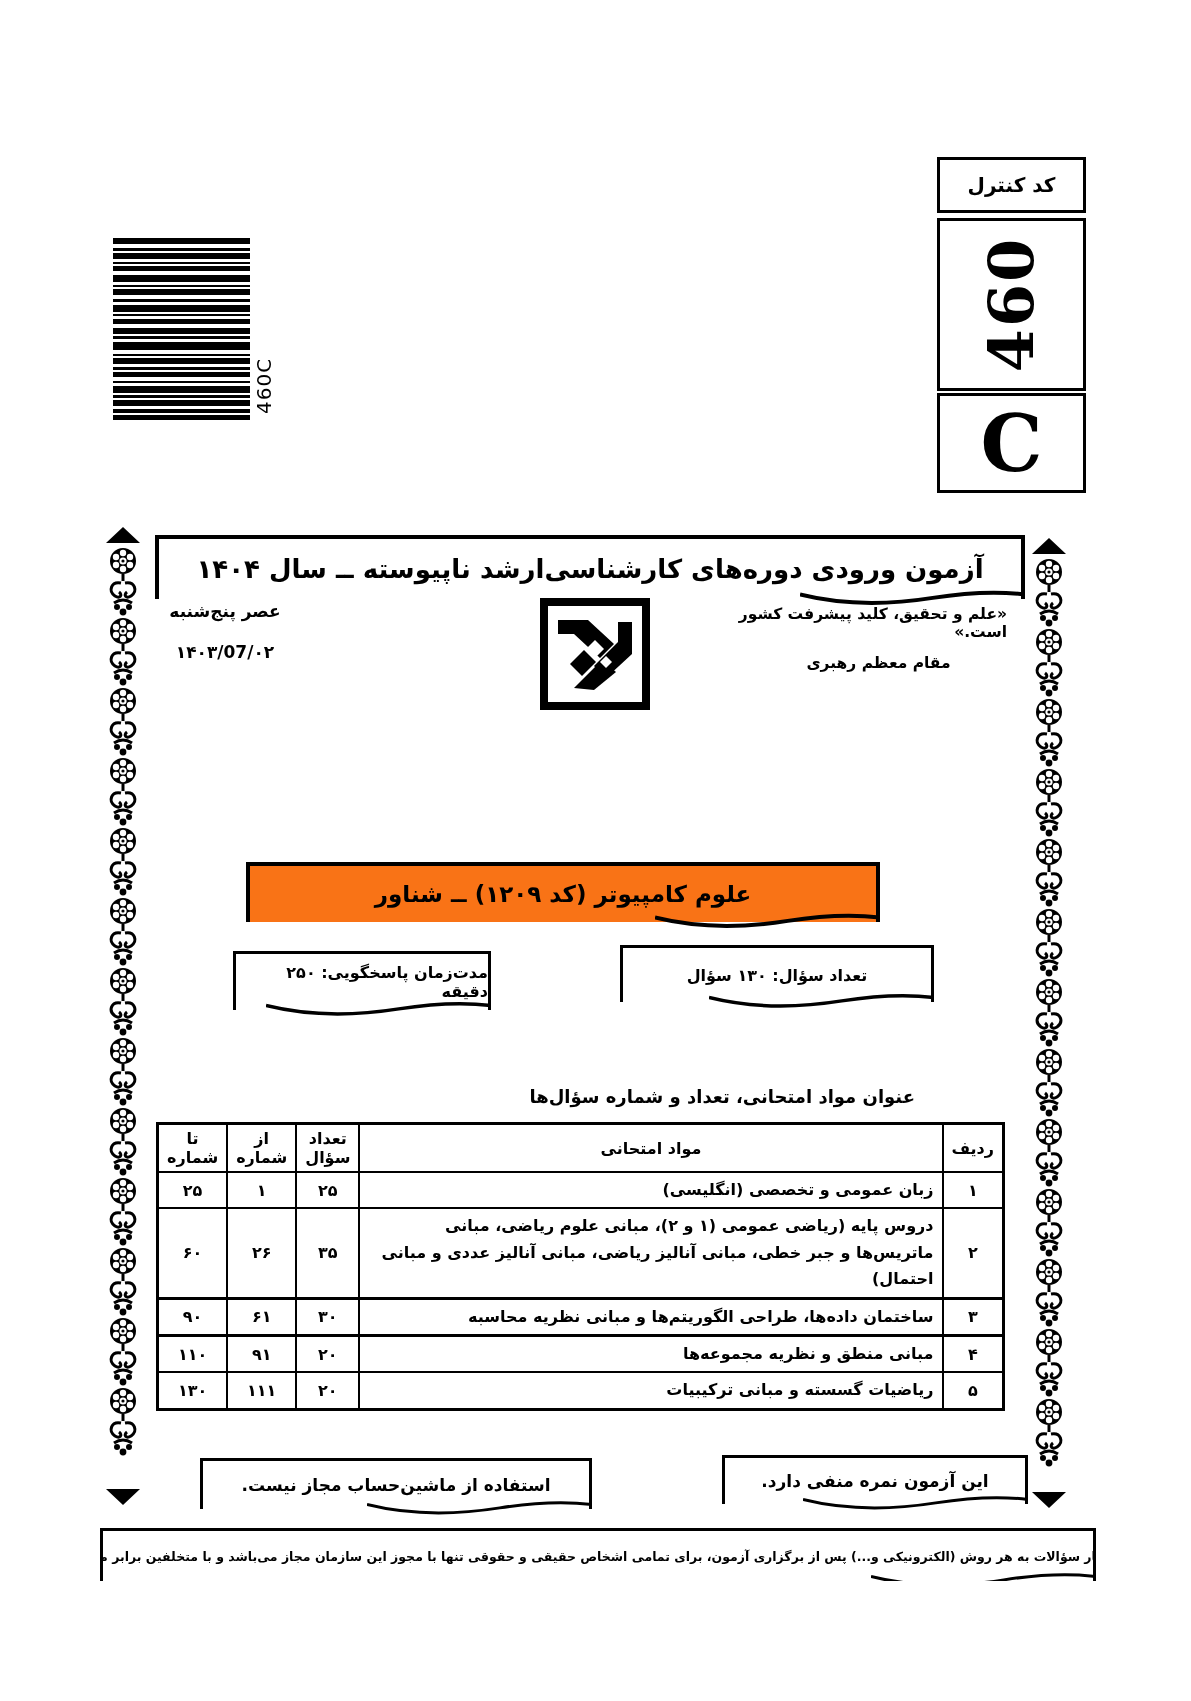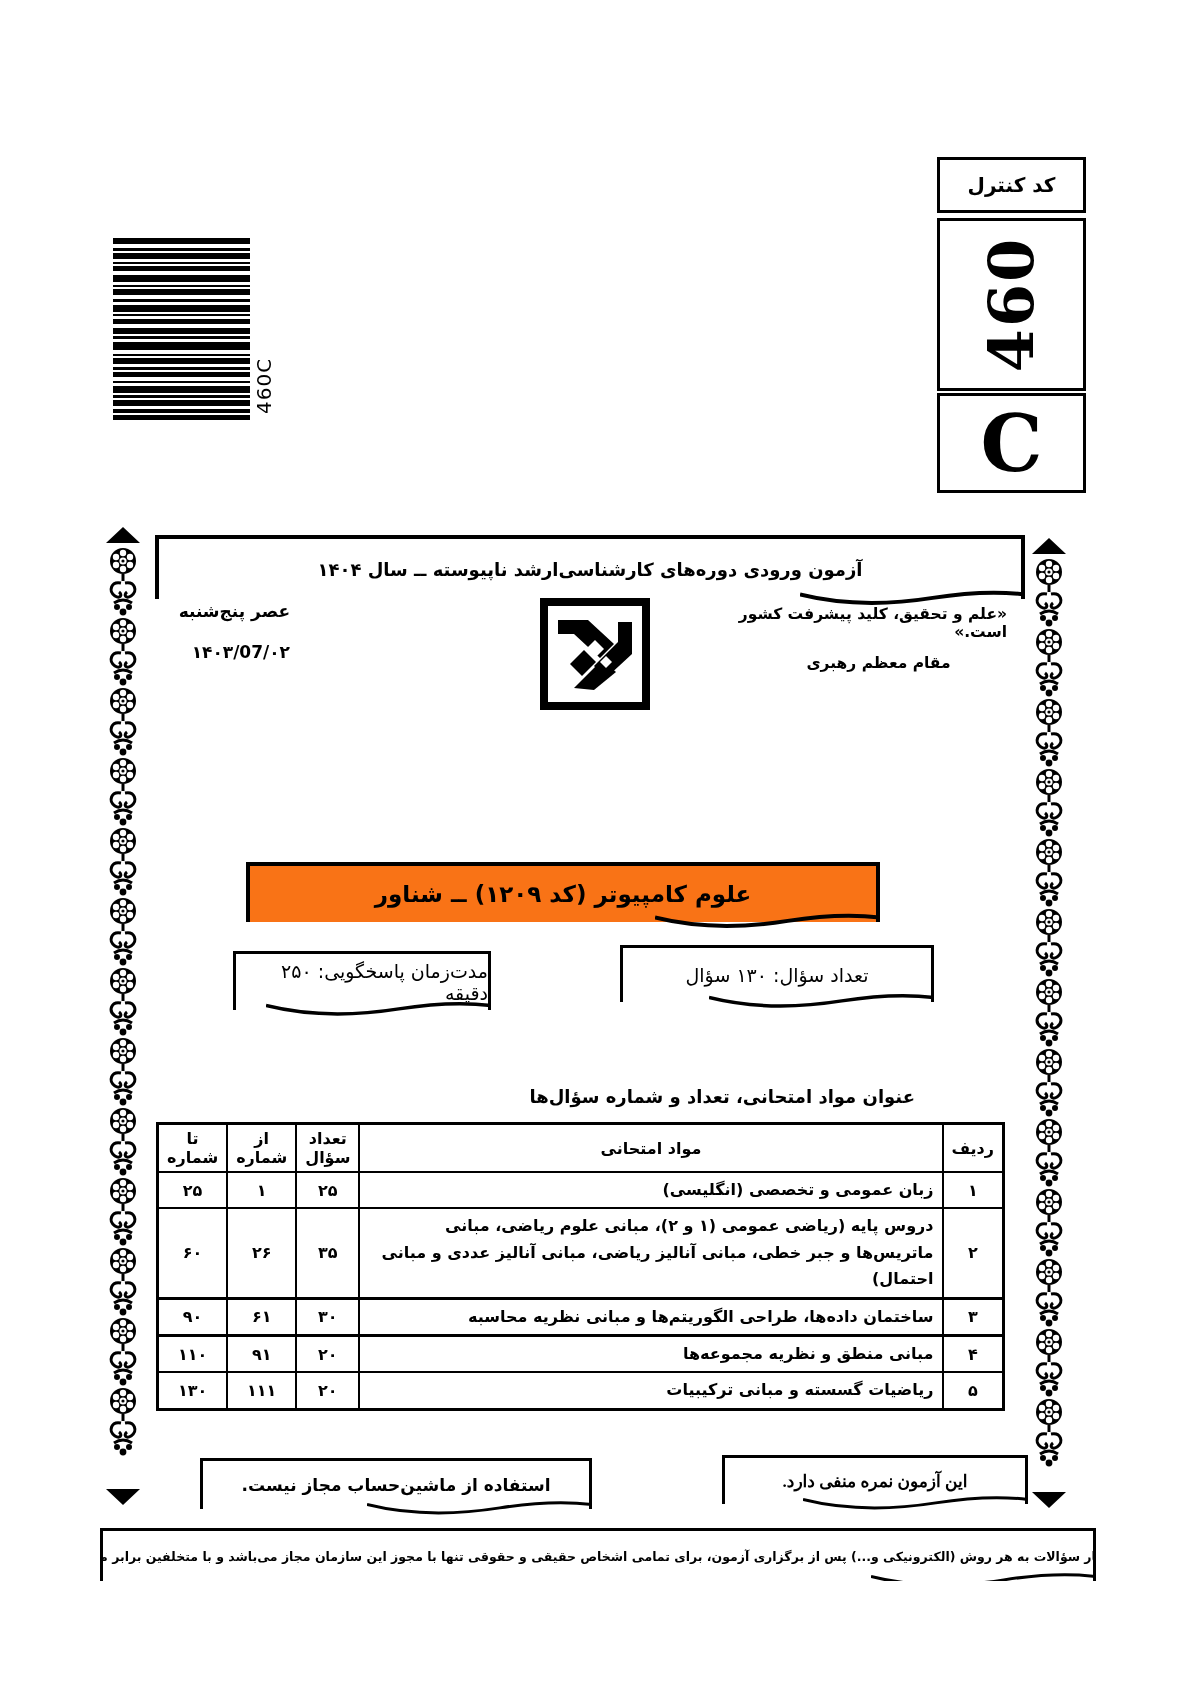--- a/index.html
+++ b/index.html
@@ -20,54 +20,54 @@
   .barcode{position:absolute;left:113px;top:238px;width:137px;height:226px;overflow:hidden;}
   .barcode-label{position:absolute;left:252px;top:414px;transform:rotate(-90deg);transform-origin:0 0;
                  font-size:20px;letter-spacing:1px;direction:ltr;}
 
   
   .wavy{position:absolute;background:#fff;border:3px solid #000;border-bottom:none;}
   .wavy .wave{position:absolute;left:-3px;right:-3px;bottom:-9px;height:18px;pointer-events:none;}
   .hdr-box{left:155px;top:535px;width:862px;height:60px;border-width:4px;
            display:flex;align-items:center;justify-content:center;}
   .hdr-box .wave{left:-4px;right:-4px;}
-  .hdr-title{font-size:18px;font-weight:bold;}
-
-  .session{left:160px;top:603px;width:130px;font-size:17px;font-weight:bold;line-height:1;}
+  .hdr-title{font-size:26px;font-weight:bold;}
+
+  .session{left:160px;top:603px;width:130px;text-align:center;font-size:17px;font-weight:bold;line-height:1;}
   .session .date{margin-top:24px;}
   .quote-wrap{left:695px;top:605px;width:312px;font-size:15.5px;font-weight:bold;}
   .quote-attrib{margin-top:13px;text-align:center;padding-left:55px;}
 
   .org{left:420px;top:712px;width:352px;text-align:center;font-size:17px;font-weight:bold;line-height:1;}
   .org div{margin-bottom:14px;}
 
   .exam-title-box{left:246px;top:862px;width:626px;height:56px;border-width:4px;background:#f97316;
                   display:flex;align-items:center;justify-content:center;}
   .exam-title-box .wave{left:-4px;right:-4px;}
   .exam-title{font-size:23px;font-weight:bold;}
 
   .qcount-box{left:620px;top:945px;width:308px;height:54px;display:flex;align-items:center;justify-content:center;}
   .dur-box{left:233px;top:951px;width:252px;height:56px;display:flex;align-items:center;justify-content:center;}
-  .info-text{font-size:19px;font-weight:normal;}
+  .info-text{font-size:16px;font-weight:bold;}
 
   .tbl-caption{left:215px;top:1086px;width:700px;text-align:right;font-size:18px;font-weight:bold;}
 
   table.exam{position:absolute;left:156px;top:1122px;width:849px;border-collapse:collapse;
              border:3px solid #000;direction:rtl;}
   table.exam th,table.exam td{border:2px solid #000;font-size:16px;font-weight:bold;
              padding:4px 8px;vertical-align:middle;}
   table.exam th{height:32px;text-align:center;}
   table.exam td.num{text-align:center;width:1%;white-space:nowrap;}
   table.exam td.subj{text-align:right;line-height:1.65;}
   table.exam tr.thick td{border-top-width:3.5px;}
   col.c-row{width:52px;} col.c-subj{width:601px;} col.c-cnt{width:70px;}
   col.c-from{width:62px;} col.c-to{width:64px;}
 
   .note-calc{left:200px;top:1458px;width:386px;height:48px;display:flex;align-items:center;justify-content:center;}
-  .note-neg{left:722px;top:1455px;width:300px;height:46px;display:flex;align-items:center;justify-content:center;font-family:Liberation Serif, serif;}
+  .note-neg{left:722px;top:1455px;width:300px;height:46px;display:flex;align-items:center;justify-content:center;}
   .note-text{font-size:17px;font-weight:bold;}
 
   .copyright{left:100px;top:1528px;width:990px;height:50px;display:flex;align-items:center;justify-content:center;overflow:hidden;}
   .copyright .txt{font-size:12.5px;font-weight:bold;white-space:nowrap;}
 
   svg.ornament{position:absolute;}
   .orn-left{left:106px;top:527px;}
   .orn-right{left:1032px;top:538px;}
 
   .logo{position:absolute;left:540px;top:598px;}

